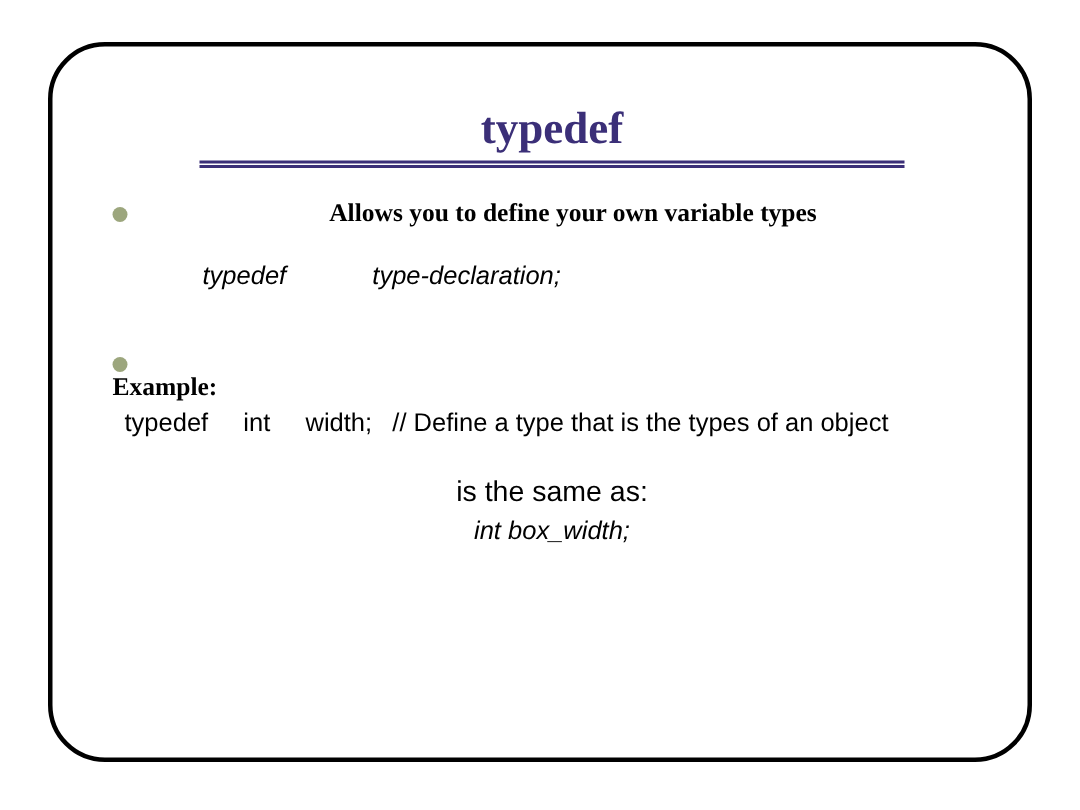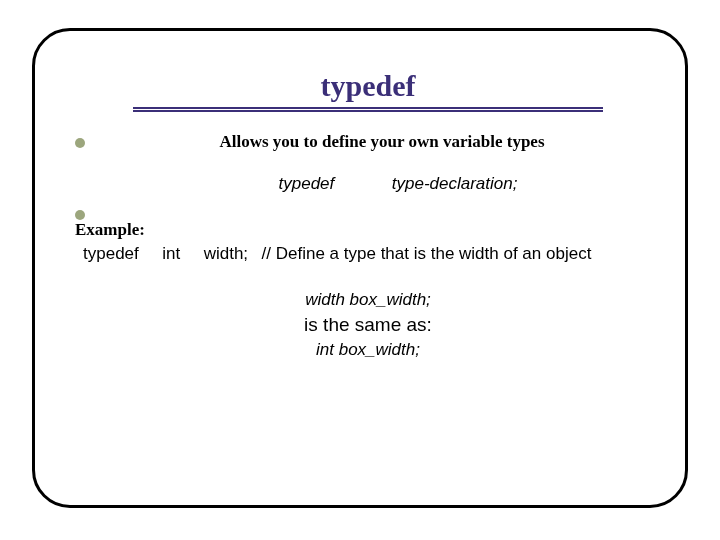--- a/index.html
+++ b/index.html
@@ -83,41 +83,40 @@
       <div class="title-underline"></div>
     </div>
 
     <div class="content">
 
       <div class="row">
         <div class="bullet"></div>
         <div class="b-text bold">Allows you to define your own variable types</div>
       </div>
 
-      <div class="sub-indent" style="margin-bottom:10px;text-align:center;">
+      <div class="sub-indent" style="margin-bottom:38px;">
         <span class="italic">typedef</span>
         <span style="display:inline-block; width:48px;"></span>
         <span class="italic">type-declaration;</span>
       </div>
 
       <div class="row" style="margin-bottom:4px;flex-direction:column;">
         <div class="bullet"></div>
         <div class="b-text bold">Example:</div>
       </div>
       <div class="arial" style="margin-left:8px; margin-bottom:26px; font-size:17px;">
         <span>typedef</span>
         <span style="display:inline-block; width:14px;"></span>
         <span>int</span>
         <span style="display:inline-block; width:14px;"></span>
         <span>width;</span>
         <span style="display:inline-block; width:4px;"></span>
-        <span class="comment">// Define a type that is the width of an object</span>
+        <span class="comment">// Define a type that is the types of an object</span>
       </div>
 
       <div class="center usage-block">
-        <div class="usage-line arial italic" style="font-size:17px;">width box_width;</div>
         <div class="usage-line arial" style="font-size:19px;">is the same as:</div>
         <div class="usage-line arial italic" style="font-size:17px;">int box_width;</div>
       </div>
 
     </div>
   </div>
 </div>
 
 </body></html>

